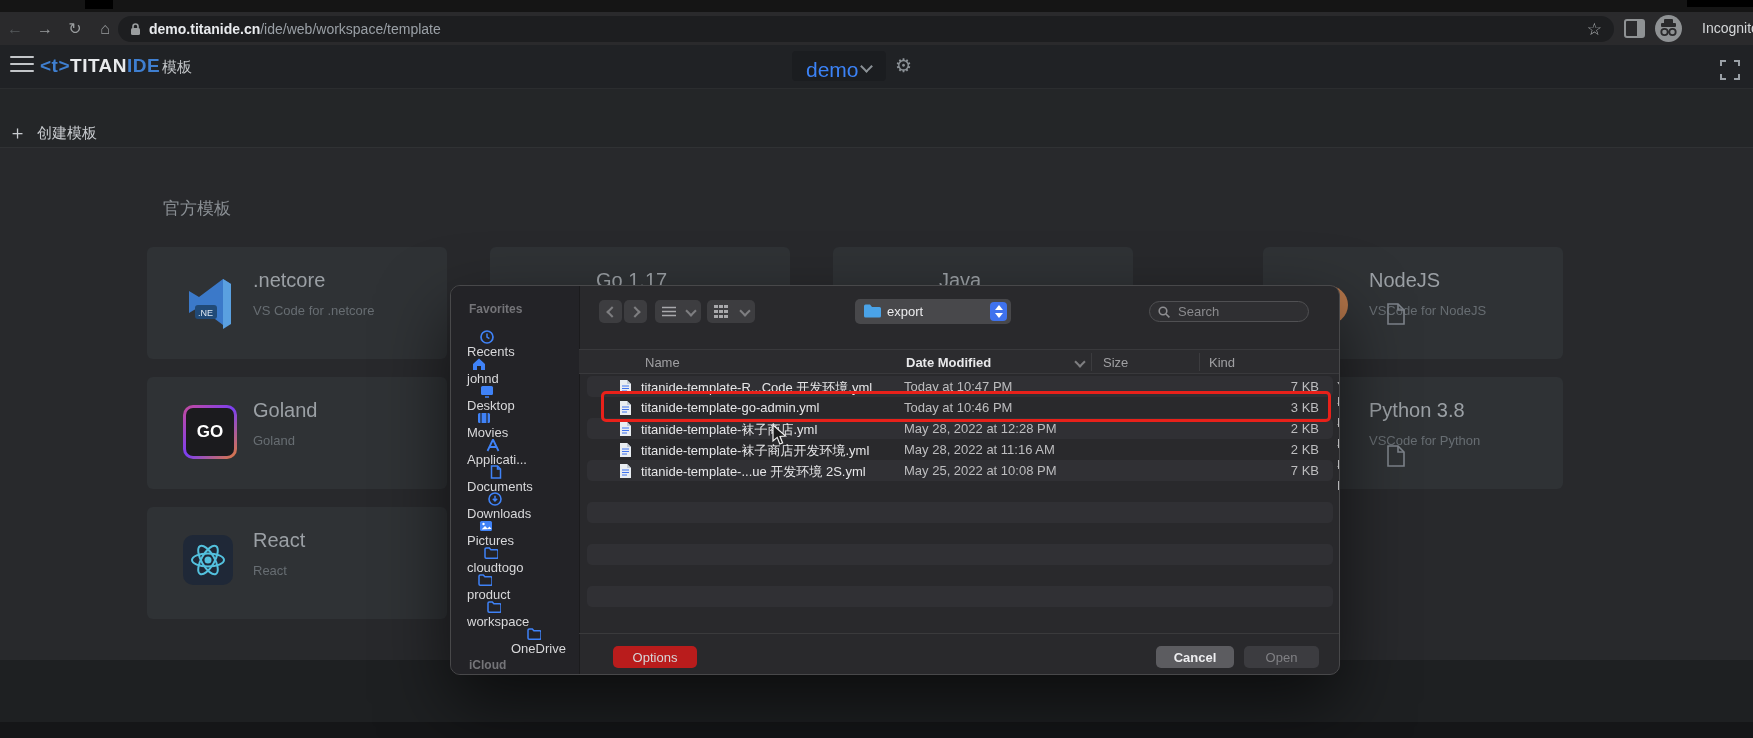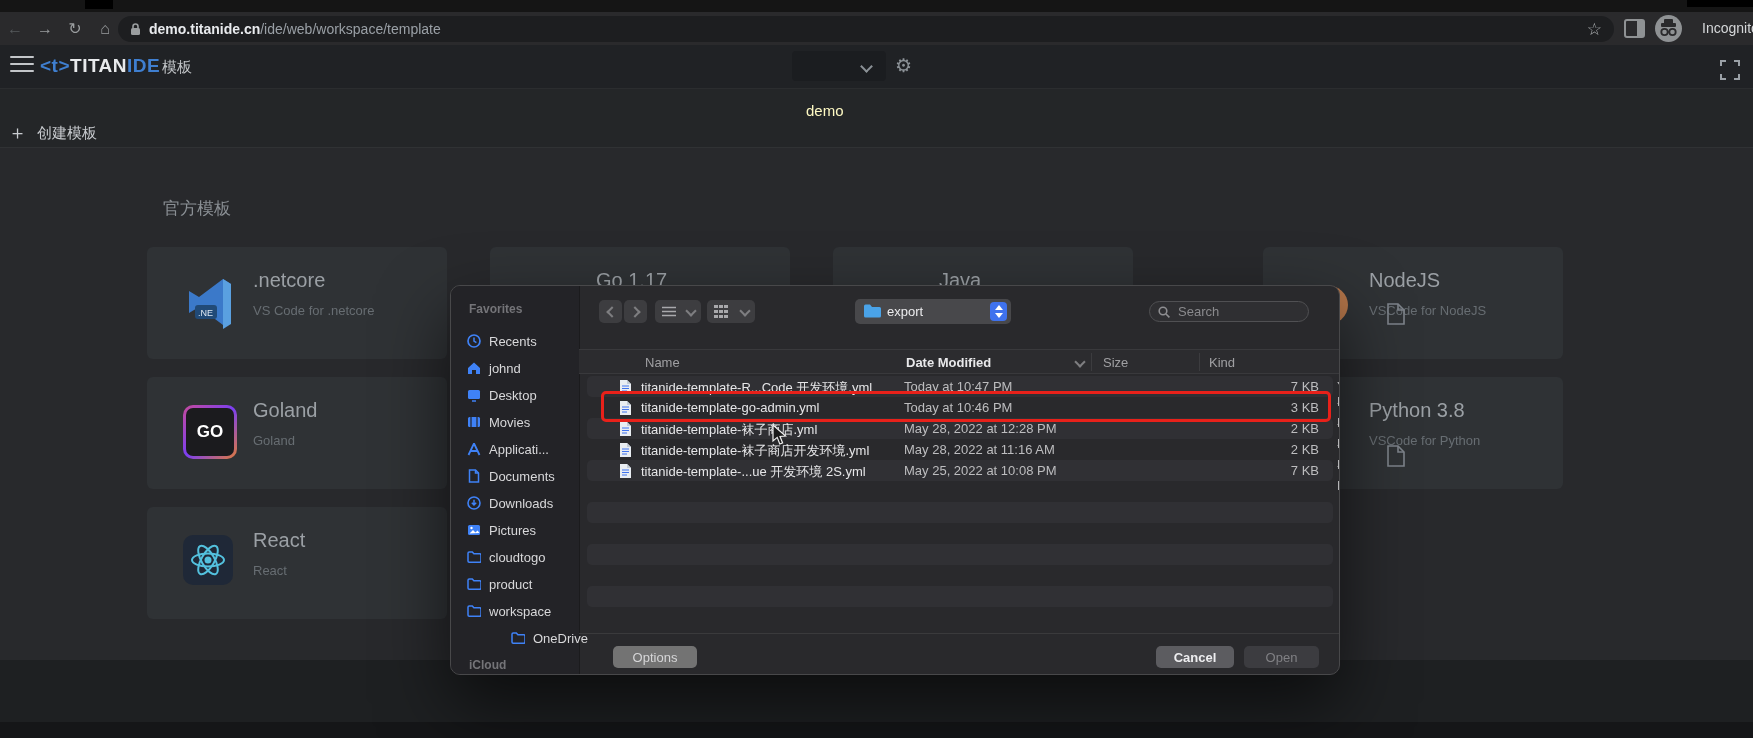--- a/index.html
+++ b/index.html
@@ -23,21 +23,21 @@
   #sidepanel-ic::after{content:"";position:absolute;right:0;top:0;width:6px;height:100%;background:#8f9294;}
   #incog-badge{left:1655px;top:15px;width:27px;height:27px;border-radius:50%;background:#8f9294;}
   #incog-label{left:1702px;top:20px;color:#d5d7d9;font-size:14px;white-space:nowrap;}
   
   #app-header{left:0;top:45px;width:1753px;height:43px;background:#202225;border-bottom:1px solid #2b2d2f;}
   .hline{position:absolute;left:10px;width:24px;height:2px;background:#c3c6c9;border-radius:1px;}
   #logo{left:40px;top:55px;font-size:19px;font-weight:bold;letter-spacing:.5px;white-space:nowrap;}
   .logo-blue{color:#3f7fd0;} .logo-white{color:#e8eaec;}
   #page-label{left:162px;top:58px;font-size:15px;color:#c3c6c9;}
   #ws-pill{left:792px;top:51px;width:94px;height:30px;background:#1b1d20;border-radius:4px;}
-  #ws-name{left:806px;top:58px;font-size:15px;color:#fef9c3;margin-top:44px;}
+  #ws-name{left:806px;top:58px;font-size:21px;color:#3b82f6;}
   .chev{position:absolute;width:7px;height:7px;border-right:2px solid #8b9196;border-bottom:2px solid #8b9196;transform:rotate(45deg);}
   #ws-chev{left:862px;top:62px;}
   #gear-ic{left:895px;top:54px;font-size:19px;color:#8b9196;}
   #fullscreen-ic{left:1720px;top:60px;}
   
   #create-btn{left:8px;top:120px;display:flex;align-items:center;color:#c9ccd0;font-size:15px;cursor:pointer;}
   #create-plus{font-size:19px;margin-right:10px;color:#c9ccd0;}
   #import-btn{left:117px;top:120px;display:flex;align-items:center;color:#c9ccd0;font-size:15px;cursor:pointer;margin-top:32px;}
   #import-btn svg{margin-right:10px;}
   #bar-divider{left:0;top:147px;width:1753px;height:1px;background:#303234;}
@@ -56,21 +56,21 @@
   .pos-7{left:147px;top:507px;}
   .goland-box{width:48px;height:48px;border-radius:10px;border:3px solid transparent;
     background:linear-gradient(#1b1b1e,#1b1b1e) padding-box,linear-gradient(135deg,#c64a9b,#7b3ff2,#e07b39) border-box;
     display:flex;align-items:center;justify-content:center;color:#fff;font-weight:bold;font-size:17px;}
   .react-box{width:50px;height:50px;border-radius:10px;background:#1f2837;display:flex;align-items:center;justify-content:center;}
   
   #dialog{left:450px;top:285px;width:890px;height:390px;background:#29292c;border:1px solid #48484a;
           border-radius:10px;box-shadow:0 30px 70px rgba(0,0,0,.6);box-sizing:border-box;overflow:hidden;z-index:10;}
   #dlg-sidebar{position:absolute;left:0;top:0;width:128px;height:390px;background:#232327;border-right:1px solid #1b1b1d;}
   .side-hdr{position:absolute;left:18px;font-size:12px;font-weight:bold;color:#747478;}
-  .side-item{position:absolute;left:16px;height:22px;display:flex;align-items:center;cursor:pointer;}
+  .side-item{position:absolute;left:16px;height:22px;display:flex;align-items:center;cursor:pointer;flex-direction:column;}
   .side-item svg{margin-right:8px;flex:none;}
   .side-item span{font-size:13px;color:#d8d8da;white-space:nowrap;}
   #dlg-toolbar .tbtn{position:absolute;top:14px;height:23px;background:#3d3d40;border-radius:5px;}
   .tchev{position:absolute;width:6px;height:6px;border-right:2px solid #7e7e81;border-bottom:2px solid #7e7e81;}
   #export-select{position:absolute;left:404px;top:13px;width:156px;height:25px;background:#48484b;border-radius:5px;cursor:pointer;}
   #export-select .lbl{position:absolute;left:32px;top:5px;font-size:13px;color:#ececee;}
   #export-stepper{position:absolute;right:4px;top:3px;width:17px;height:19px;border-radius:4px;background:#3f72ee;}
   .mini-tri{position:absolute;left:4.5px;width:0;height:0;border-left:4px solid transparent;border-right:4px solid transparent;}
   #search-field{position:absolute;left:698px;top:15px;width:160px;height:21px;border:1px solid #505053;border-radius:11px;
                 background:#2f2f32;display:flex;align-items:center;padding:0 8px;box-sizing:border-box;}
@@ -85,21 +85,21 @@
   .frow.alt::before{content:"";position:absolute;left:8px;right:8px;top:0;bottom:0;background:#303034;border-radius:5px;}
   .frow .fic{position:absolute;left:40px;top:3px;}
   .frow .fname{position:absolute;left:62px;top:3px;font-size:13px;color:#e6e6e8;white-space:nowrap;}
   .frow .fdate{position:absolute;left:325px;top:3px;font-size:13px;color:#bdbdbf;}
   .frow .fsize{position:absolute;left:688px;top:3px;width:52px;text-align:right;font-size:13px;color:#bdbdbf;}
   .frow .fkind{position:absolute;left:758px;top:3px;font-size:13px;color:#bdbdbf;}
   #red-box{position:absolute;left:150px;top:105px;width:724px;height:25px;border:3px solid #e8211a;border-radius:5px;z-index:5;}
   #btn-sep{position:absolute;left:128px;top:347px;width:762px;height:1px;background:#3a3a3c;}
   .dlg-btn{position:absolute;top:360px;height:22px;border-radius:5px;font-size:13px;display:flex;
            align-items:center;justify-content:center;cursor:pointer;box-sizing:border-box;}
-  #options-btn{left:162px;width:84px;background:#737373;color:#d6d6d8;}
+  #options-btn{left:162px;width:84px;background:#b91c1c;color:#d6d6d8;}
   #cancel-btn{left:705px;width:78px;background:#5c5c60;color:#eeeef0;font-weight:bold;}
   #open-btn{left:793px;width:75px;background:#3c3c40;color:#808084;}
   #cursor{left:772px;top:424px;z-index:40;}
 </style>
 </head>
 <body>
 
 <div class="abs" id="tab-strip"></div>
 <div class="abs" id="tab-frag-left"></div>
 <div class="abs" id="tab-frag-right"></div>

